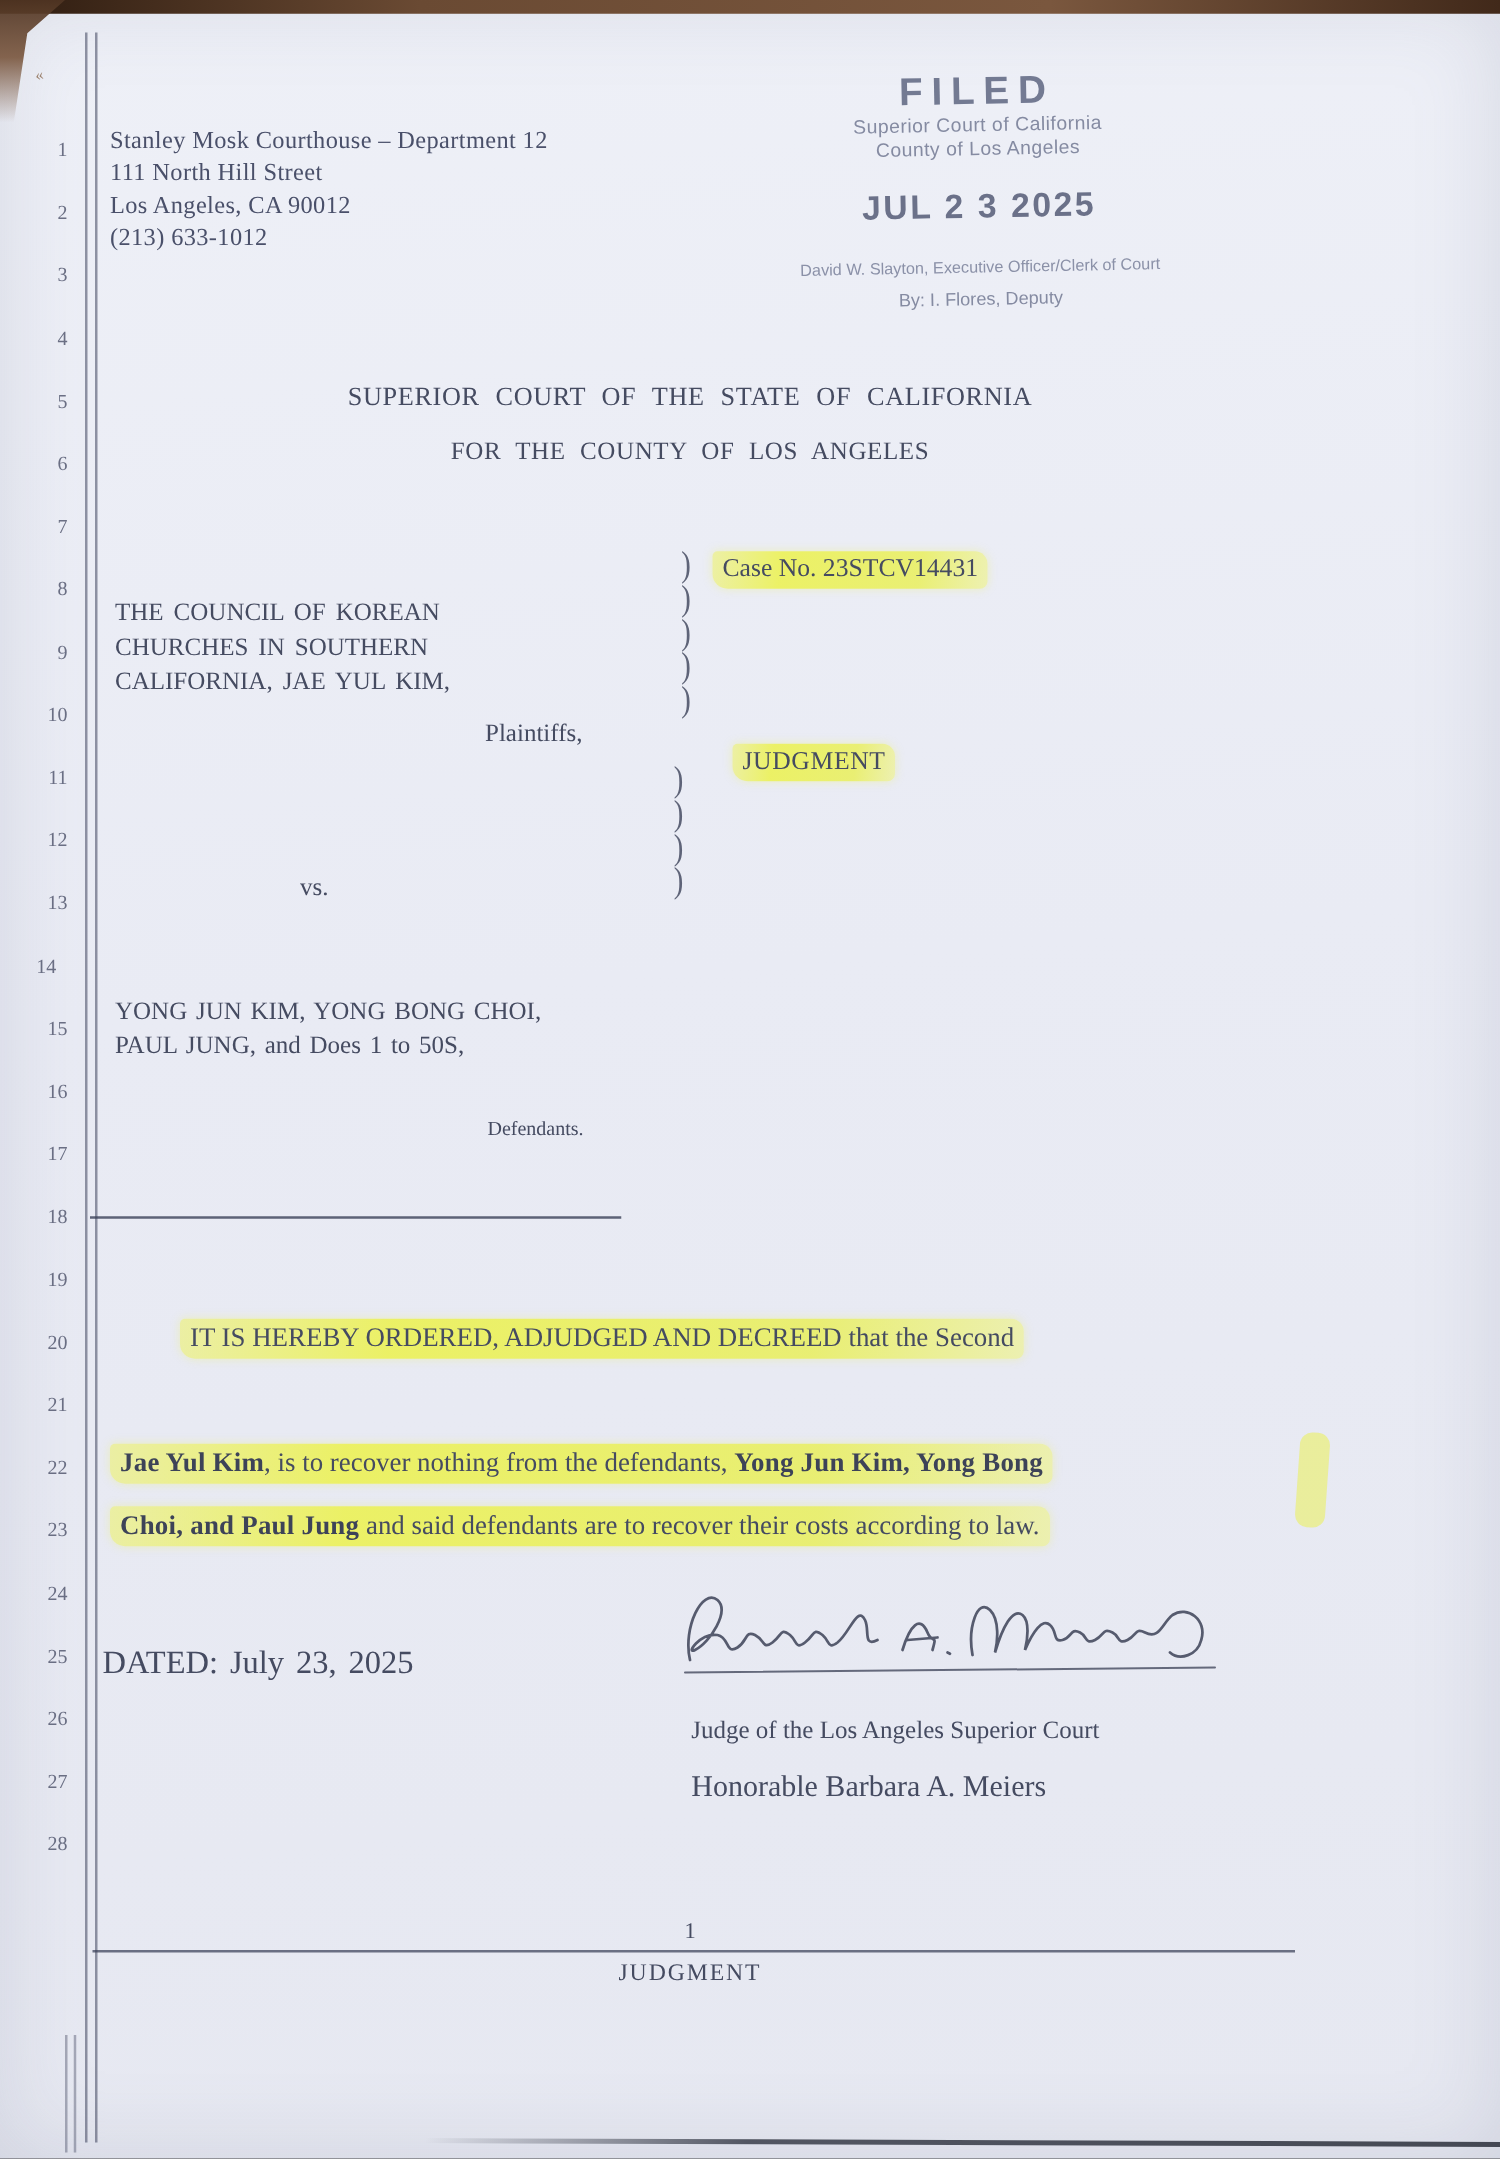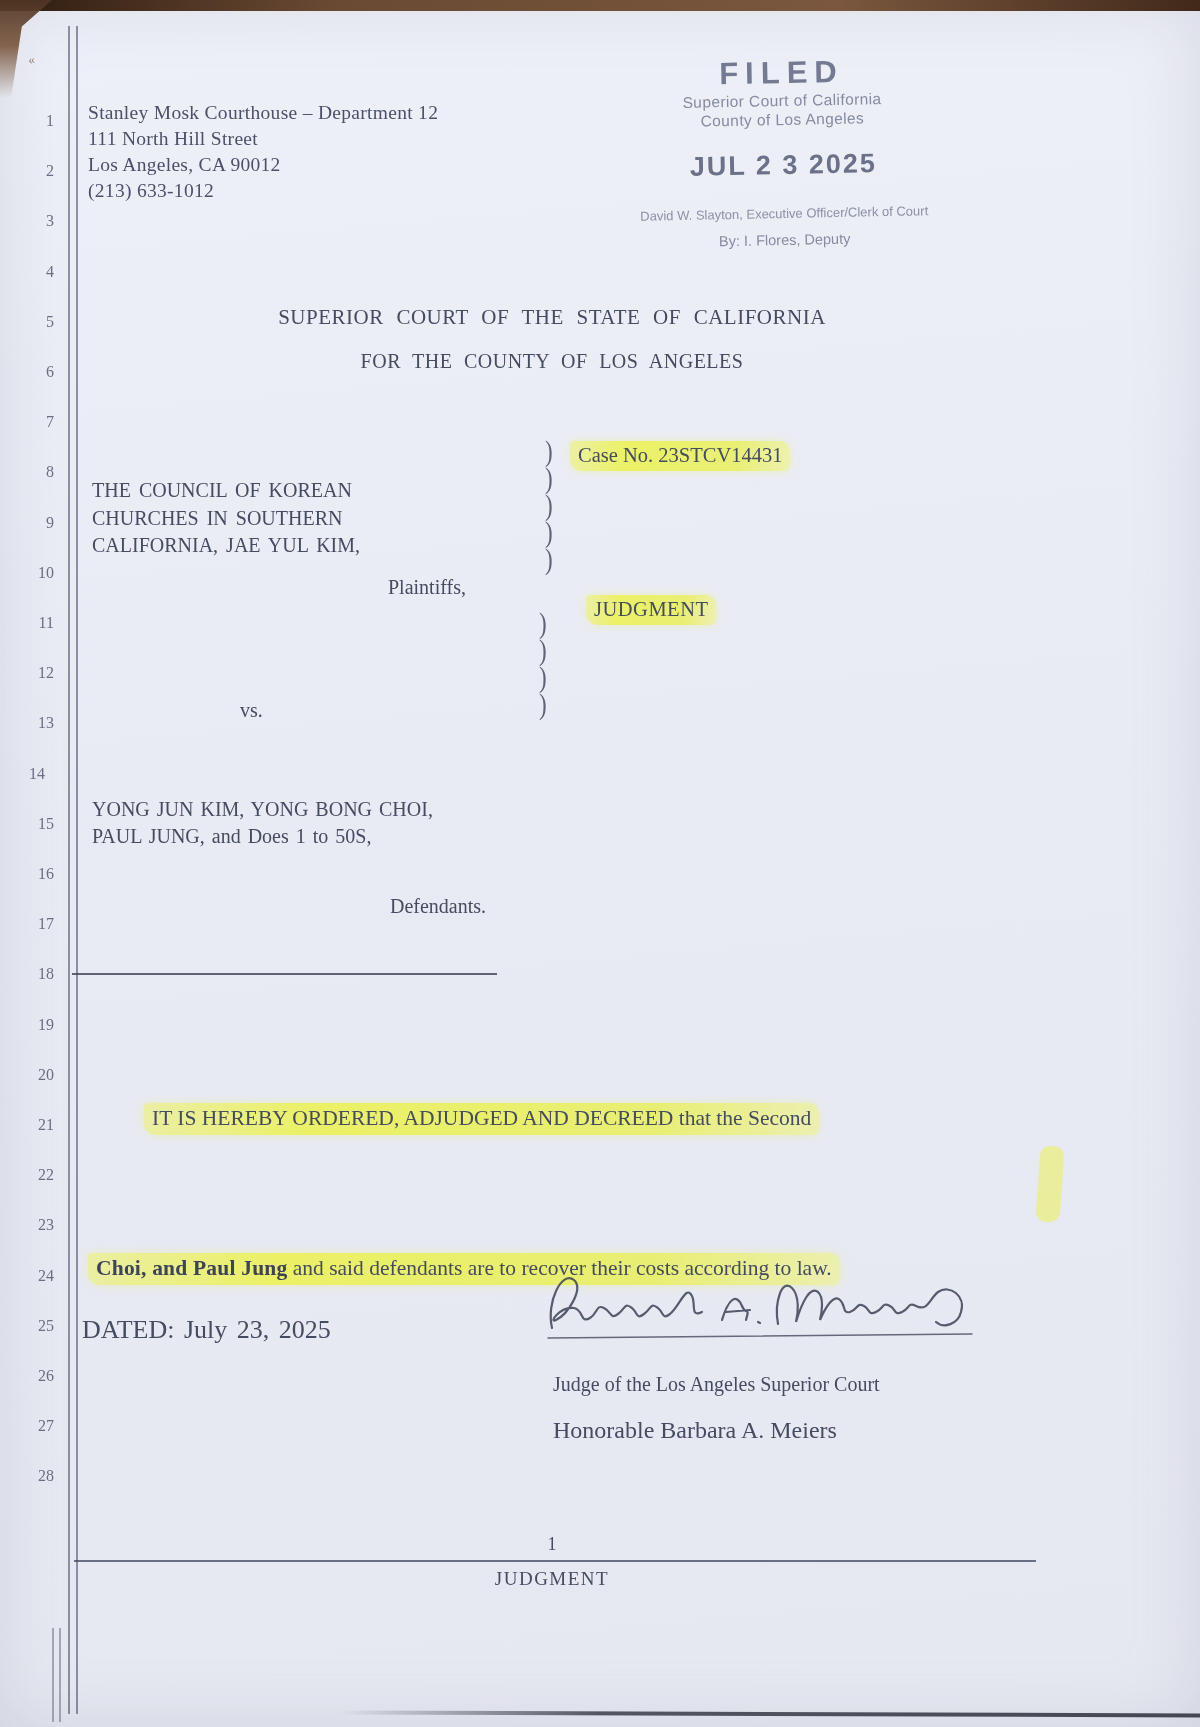--- a/index.html
+++ b/index.html
@@ -38,33 +38,33 @@
   #stamp-deputy{margin-top:11px;font-size:14.5px;color:#858ba2;}
   
   .center-line{position:absolute;left:0;width:1104px;text-align:center;white-space:nowrap;}
   #court-title-1{top:305px;font-size:21px;word-spacing:7px;letter-spacing:.5px;}
   #court-title-2{top:350px;font-size:20px;word-spacing:6px;letter-spacing:.5px;}
   
   #plaintiff-block{position:absolute;left:92px;top:477px;font-size:20px;line-height:27.5px;word-spacing:3px;}
   #plaintiffs-label{position:absolute;left:388px;top:576px;font-size:20px;}
   #vs-label{position:absolute;left:240px;top:699px;font-size:20px;}
   #defendant-block{position:absolute;left:92px;top:796px;font-size:20px;line-height:26.5px;word-spacing:2px;}
-  #defendants-label{position:absolute;left:390px;top:895px;font-size:20px;}
+  #defendants-label{position:absolute;left:390px;top:895px;font-size:16px;}
   .paren-col{position:absolute;font-size:23px;color:rgba(69,75,97,.85);}
   .paren-col span{display:block;line-height:27px;transform:scaleY(1.25);}
   #paren-group-1{left:545px;top:438px;}
   #paren-group-2{left:539px;top:610px;}
   #case-no{position:absolute;left:570px;top:444px;font-size:20.5px;}
   #judgment-label{position:absolute;left:586px;top:598px;font-size:20.5px;letter-spacing:.5px;}
   #caption-rule{position:absolute;left:72px;top:973px;width:425px;height:2px;background:rgba(58,64,88,.8);}
   
   .hl{background:linear-gradient(97deg,rgba(238,243,85,.5),rgba(236,242,70,.82) 25%,rgba(233,240,65,.72) 75%,rgba(240,245,110,.5));
     border-radius:4px 10px 6px 12px;padding:3px 8px 5px;box-shadow:0 0 8px rgba(238,243,85,.35);
     -webkit-box-decoration-break:clone;box-decoration-break:clone;}
-  #body-lines{position:absolute;inset:0;font-size:21.5px;margin-top:48px;}
+  #body-lines{position:absolute;inset:0;font-size:21.5px;}
   .body-line{position:absolute;left:88px;white-space:nowrap;}
   .body-line.indent{padding-left:56px;}
   .b{font-weight:bold;letter-spacing:.2px;color:#3d4358;}
   #hl-streak{position:absolute;left:1038px;top:1146px;width:24px;height:76px;
     background:rgba(236,242,70,.5);border-radius:10px;transform:rotate(4deg);}
   
   #dated-line{position:absolute;left:82px;top:1315px;font-size:26px;word-spacing:3px;}
   #judge-signature{position:absolute;left:540px;top:1262px;}
   #signer-name{position:absolute;left:553px;top:1398px;font-size:24px;margin-top:19px;}
   #signer-title{position:absolute;left:553px;top:1373px;font-size:20px;}
@@ -167,20 +167,21 @@
   <div id="case-no">
     <span class="hl">Case No. 23STCV14431</span>
   </div>
   <div id="judgment-label">
     <span class="hl">JUDGMENT</span>
   </div>
   <div id="caption-rule"></div>
 
   <div id="body-lines">
       <div class="body-line indent" style="top: 1058px;"><span class="hl"><span>IT IS HEREBY ORDERED, ADJUDGED AND DECREED that the Second</span></span></div>
+      <div class="body-line" style="top: 1158px;"><span class="hl"><span class="b">Jae Yul Kim</span><span>, is to recover nothing from the defendants,  </span><span class="b">Yong Jun Kim, Yong Bong</span></span></div>
       <div class="body-line" style="top: 1208px;"><span class="hl"><span class="b">Choi, and Paul Jung</span><span> and said defendants are to recover their costs according to law.</span></span></div>
     </div>
   <div id="hl-streak"></div>
 
   <div id="dated-line">DATED:  July 23, 2025</div>
   <svg id="judge-signature" width="440" height="88" viewBox="0 0 440 88">
     <g fill="none" stroke="#3d4358" stroke-width="2.2" stroke-linecap="round" opacity="0.85">
       <path d="M12 66 C6 40 22 8 34 18 C44 27 28 52 16 58 C8 62 20 44 34 46 C44 48 40 62 50 56 C58 51 56 42 64 46 C72 50 70 58 78 52 C86 46 84 40 92 46 C98 51 96 58 104 52 C112 46 110 40 118 46 C124 51 122 58 130 52 C140 44 146 22 152 34 C156 42 150 56 162 50"></path>
       <path d="M182 58 C188 38 196 30 202 44 C206 54 210 44 206 58 M186 50 L210 48 M218 60 l2 1"></path>
       <path d="M238 62 C234 40 242 16 252 26 C260 34 258 52 256 60 C262 40 270 24 278 30 C284 35 282 50 280 58 C286 44 294 32 300 38 C306 43 302 52 310 50 C318 48 316 40 324 44 C330 47 328 54 336 50 C344 46 342 40 350 44 C356 47 354 54 362 50 C370 46 368 40 376 44 C388 50 390 36 398 30 C410 22 426 34 421 50 C418 62 404 67 396 60"></path>

